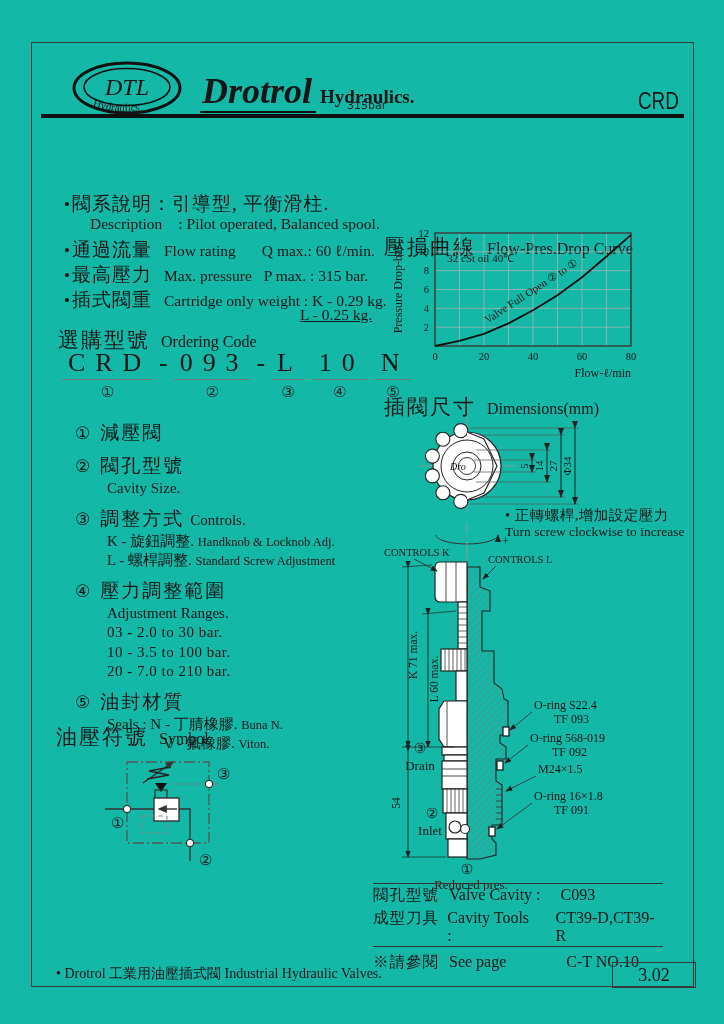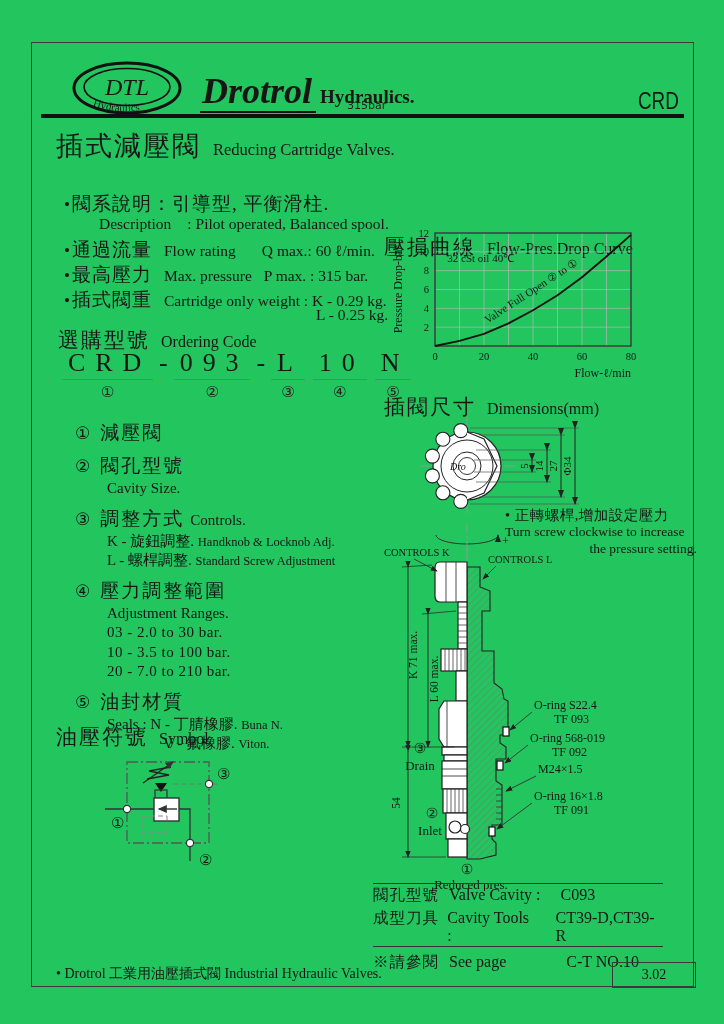--- a/index.html
+++ b/index.html
@@ -1,16 +1,16 @@
 <!DOCTYPE html>
 <html><head>
 <meta charset="utf-8">
 <style>
   html,body{margin:0;padding:0;background:#e8e8e4;}
-  .page{position:relative;width:724px;height:1024px;background:#22c55e;margin:0 auto;
+  .page{position:relative;width:724px;height:1024px;background:#14b8a6;margin:0 auto;
         font-family:"Liberation Serif",serif;color:#161616;overflow:hidden;}
   .border-box{position:absolute;left:31px;top:42px;width:661px;height:943px;border:1.5px solid #3a3a3a;}
   .abs{position:absolute;}
   
   .brand{font-family:"Liberation Serif",serif;font-weight:bold;font-style:italic;font-size:36px;
          border-bottom:2.5px solid #111;padding:0 4px 0 2px;line-height:1;}
   .brand-suffix{font-weight:bold;font-size:19px;margin-left:4px;}
   .rating{font-family:"DejaVu Sans",sans-serif;font-size:11px;color:#222;}
   .doc-code{font-family:"Liberation Sans",sans-serif;font-size:23px;letter-spacing:0px;transform:scaleX(.82);transform-origin:right;}
   .rule{position:absolute;left:9px;right:9px;top:71px;height:3.5px;background:#111;}
@@ -45,21 +45,21 @@
   .note .n1{font-size:14.5px;letter-spacing:.5px;}
   .note .n3{text-align:right;}
   
   .vtable{position:absolute;left:372px;top:882px;width:290px;}
   .vtable .tline{border-top:1.4px solid #333;}
   .trow{display:flex;align-items:baseline;padding:1px 0;}
   .t-cjk{font-size:15.5px;letter-spacing:1px;width:76px;}
   .t-en{font-size:16px;}
   .t-val{font-size:16px;margin-left:20px;}
   .pagenum-box{position:absolute;left:611px;top:961px;width:82px;height:24px;border:1.4px solid #3a3a3a;
-               display:flex;align-items:center;justify-content:center;font-size:14px;}
+               display:flex;align-items:center;justify-content:center;font-size:18px;}
   .footer-line{position:absolute;left:55px;top:956px;font-size:14px;margin-top:8px;}
 </style>
 </head>
 <body>
 
 <div class="page">
   <div class="border-box">
 
     <div class="abs" style="left:39px;top:18px;">
       <svg width="122" height="60" viewBox="0 0 122 60">
@@ -70,47 +70,43 @@
         <text font-size="11"><textPath href="#logoArc" startOffset="8">Hydraulics</textPath></text>
       </svg>
     </div>
     <div class="abs" style="left:168px;top:30px;white-space:nowrap;">
       <span class="brand">Drotrol</span><span class="brand-suffix">Hydraulics.</span>
     </div>
     <div class="abs rating" style="left:315px;top:56px;">315bar</div>
     <div class="abs doc-code" style="right:14px;top:45px;">CRD</div>
     <div class="rule"></div>
 
-    <div class="abs" style="left:24px;top:85px;white-space:nowrap;">
-      <span class="h-cjk">插式減壓閥</span>
-      <span class="h-en">Reducing Cartridge Valves.</span>
-    </div>
 
     <div class="spec-line" style="left:32px;top:148px;">
       <span class="bullet">•</span><span class="sp-cjk">閥系說明：引導型, 平衡滑柱.</span>
     </div>
     <div class="spec-line" style="left:58px;top:172px;">
-      <span class="sp-en" style="margin-left:9px;">Description</span>
+      <span class="sp-en" style="margin-left:0;">Description</span>
       <span class="sp-en" style="margin-left:12px;">: Pilot operated, Balanced spool.</span>
     </div>
     <div class="spec-line" style="left:32px;top:194px;">
       <span class="bullet">•</span><span class="sp-cjk">通過流量</span>
       <span class="sp-en">Flow rating</span>
       <span class="sp-en" style="margin-left:22px;">Q max.:  60 ℓ/min.</span>
     </div>
     <div class="spec-line" style="left:32px;top:219px;">
       <span class="bullet">•</span><span class="sp-cjk">最高壓力</span>
       <span class="sp-en">Max. pressure</span>
       <span class="sp-en" style="margin-left:8px;">P max. : 315 bar.</span>
     </div>
     <div class="spec-line" style="left:32px;top:244px;">
       <span class="bullet">•</span><span class="sp-cjk">插式閥重</span>
       <span class="sp-en">Cartridge only weight : K - 0.29 kg.</span>
     </div>
-    <div class="spec-line" style="left:284px;top:263px;">
+    <div class="spec-line" style="left:268px;top:263px;text-decoration:underline;">
       <span class="sp-en" style="margin-left:0;">L - 0.25 kg.</span>
     </div>
 
     <div class="abs" style="left:26px;top:283px;white-space:nowrap;">
       <span class="sec-cjk">選購型號</span>
       <span class="sec-en">Ordering Code</span>
     </div>
     <div class="code-row" style="left:26px;top:305px;">
       <div class="code-seg">
         <span class="code-txt">CRD</span>
@@ -433,21 +429,20 @@
           <text x="150" y="401" font-size="12">O-ring 16×1.8</text>
           <text x="170" y="415" font-size="12">TF 091</text>
           <line x1="148" y1="404" x2="113" y2="430" stroke="#333" stroke-width="0.9" marker-end="url(#arrD)"></line>
         </g>
       </g>
     </svg>
 
     <div class="note" style="left:473px;top:463px;">
       <div class="n1">• 正轉螺桿,增加設定壓力</div>
       <div>Turn screw clockwise to increase</div>
-      <div class="n3">the pressure setting.</div>
     </div>
 
     <div class="vtable" style="left:341px;top:840px;">
       <div class="tline"></div>
       <div class="trow">
         <span class="t-cjk">閥孔型號</span>
         <span class="t-en">Valve Cavity :</span>
         <span class="t-val">C093</span>
       </div>
       <div class="trow">

